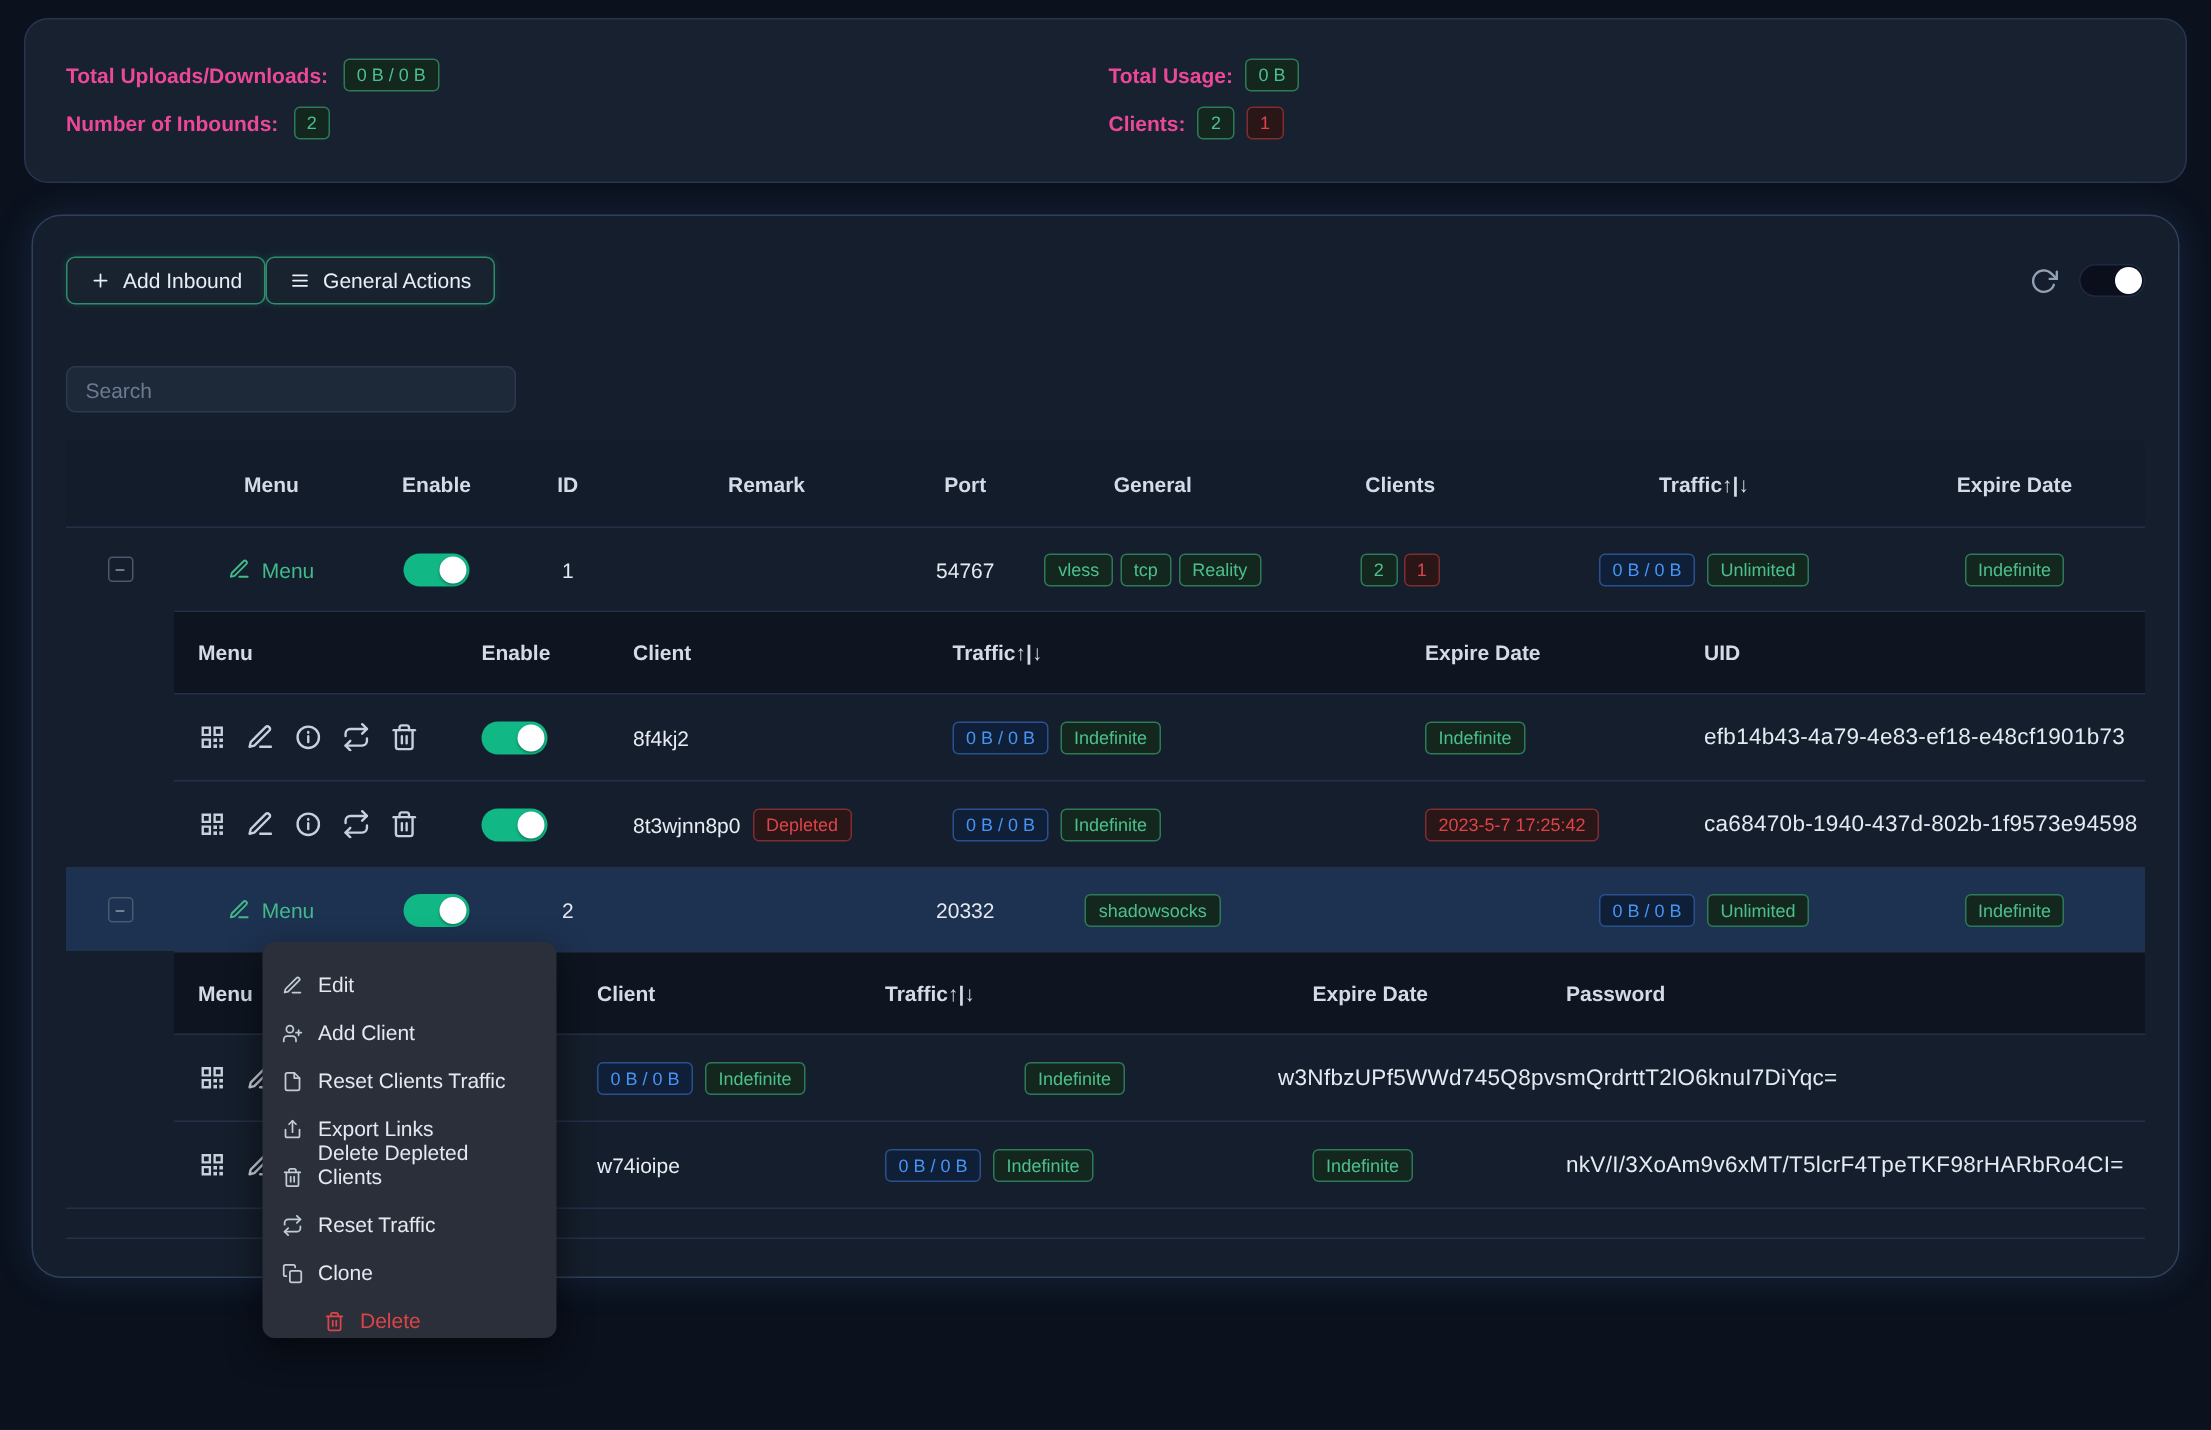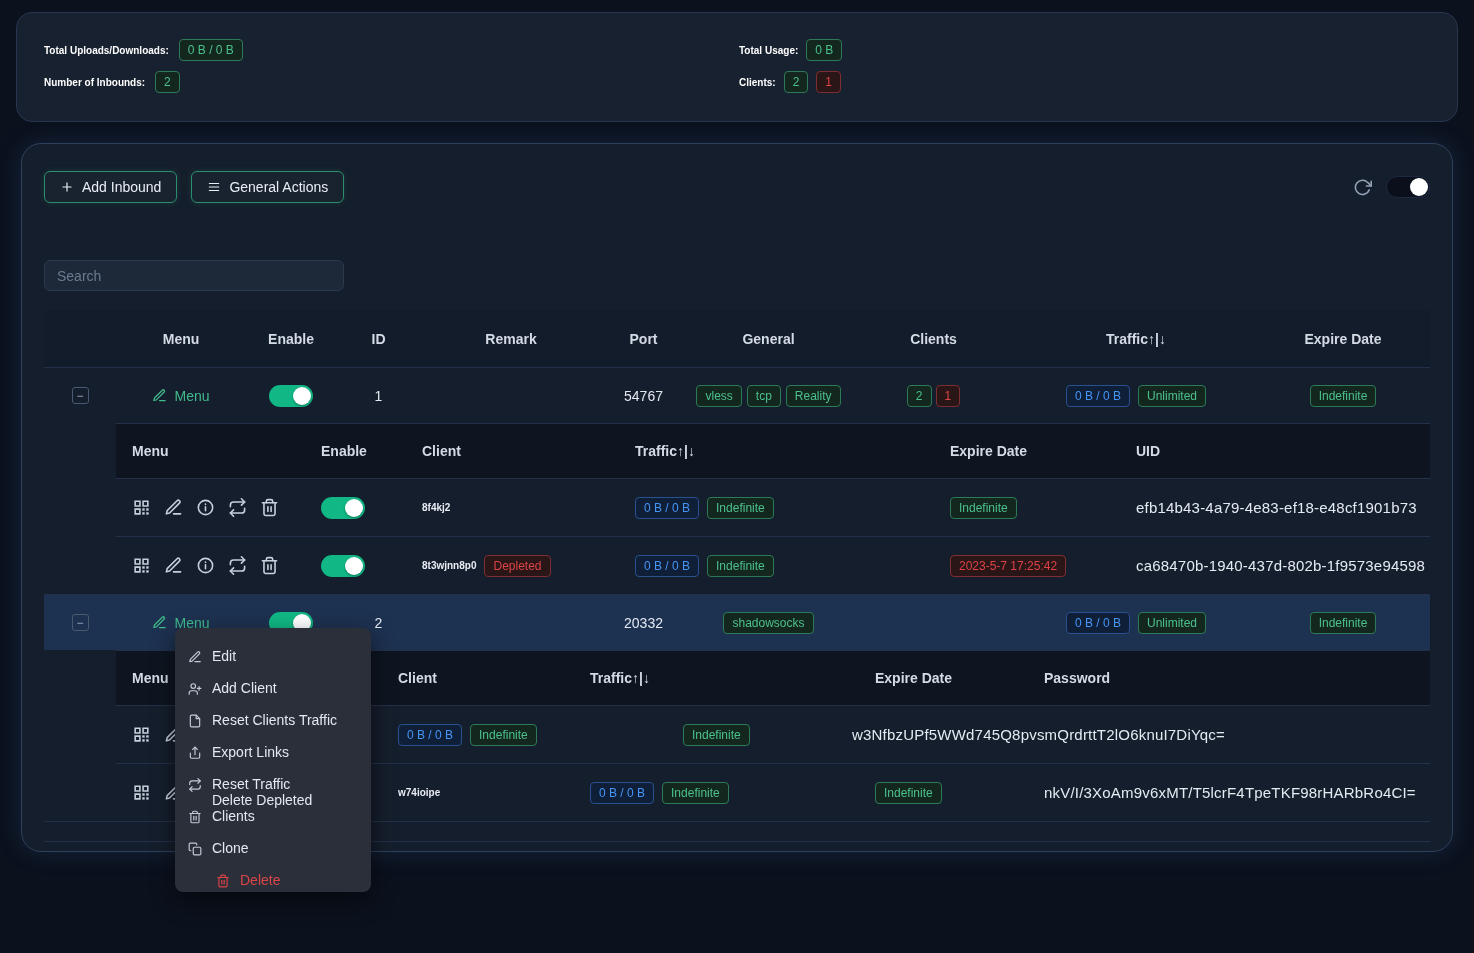--- a/index.html
+++ b/index.html
@@ -14,59 +14,59 @@
 
   
   .stats-card {
     margin:12px 16px 0; height:110px;
     background:#18212f; border:1px solid #283550; border-radius:16px;
     padding:21px 27px;
   }
   .stats-row { display:flex; align-items:center; height:32px; }
   .stats-left { width:695px; display:flex; align-items:center; gap:10px; }
   .stats-right { display:flex; align-items:center; gap:8px; }
-  .stat-label { color:#ffffff; font-size:10px; font-weight:700; white-space:nowrap; }
+  .stat-label { color:#ec4899; font-size:14px; font-weight:700; white-space:nowrap; }
 
   
   .tag {
     display:inline-flex; align-items:center; padding:1px 8px;
     border-radius:4px; font-size:12px; line-height:18px;
     border:1px solid; white-space:nowrap;
   }
   .tag-green { color:#4cc08c; border-color:#2d7a58; background:#13271e; }
   .tag-blue  { color:#4595f7; border-color:#29508f; background:#101f38; }
   .tag-red   { color:#dc4547; border-color:#7e2d30; background:#2a1517; }
 
   
   .main-card {
     position:relative; margin:21px 21px 0; height:709px;
     background:#151e2c; border:1px solid #2e405c; border-radius:20px;
     padding:27px 22px 0;
     box-shadow:0 0 26px rgba(86,140,230,0.16);
   }
-  .toolbar { display:flex; gap:14px; height:32px; }
+  .toolbar { display:flex; gap:0; height:32px; }
   .btn {
     display:inline-flex; align-items:center; gap:8px; height:32px; padding:0 15px;
     background:#18232f; border:1px solid #2e8d6d; border-radius:6px;
     color:#e9eef6; font-size:14px; cursor:pointer;
     box-shadow:0 0 6px rgba(45,180,130,0.18);
   }
   .toolbar-right { margin-left:auto; display:flex; align-items:center; gap:14px; }
   .refresh-btn { color:#93a1b4; width:19px; height:19px; cursor:pointer; }
   .switch {
     width:44px; height:22px; border-radius:11px; background:#0a0f1b;
     border:1px solid #1d2940; position:relative; cursor:pointer;
   }
   .switch::after {
     content:""; position:absolute; top:1px; right:1px; width:18px; height:18px;
     border-radius:50%; background:#fff;
   }
 
   .search-input {
-    margin-top:57px; display:block; width:300px; height:31px;
+    margin-top:41px; display:block; width:300px; height:31px;
     background:#1d2939; border:1px solid #2b394f; border-radius:6px;
     padding:0 12px; color:#dce3ec; font-size:14px; outline:none;
   }
   .search-input::placeholder { color:#6b7a92; }
 
   
   .table { margin-top:19px; }
   .t-row { display:flex; align-items:stretch; }
   .cell {
     display:flex; align-items:center; justify-content:center;
@@ -111,21 +111,21 @@
   .s-row { height:58px; border-top:1px solid #243049; }
 
   .s1-c1{width:189px} .s1-c2{width:101px} .s1-c3{width:213px}
   .s1-c4{width:315px} .s1-c5{width:186px} .s1-c6{flex:1}
 
   .s2-c1{width:174px} .s2-c2{width:92px} .s2-c3{width:192px}
   .s2-c4{width:285px} .s2-c5{width:169px} .s2-c6{flex:1}
 
   .icons { gap:13px; color:#c7d0dc; }
   .icon-btn { width:19px; height:19px; display:inline-flex; color:#c7d0dc; cursor:pointer; }
-  .client-name { color:#e8edf4; font-size:10px;font-weight:bold; }
+  .client-name { color:#e8edf4; font-size:14px; }
   .long-text { color:#e4eaf2; font-size:15px; letter-spacing:0.2px; }
 
   .t-footer { height:21px; border-top:1px solid #243049; border-bottom:1px solid #243049; }
 
   
   .context-menu {
     position:absolute; left:153px; top:484px; width:196px;
     background:#2a2f3a; border-radius:8px; padding:4px 0;
     box-shadow:0 8px 22px rgba(0,0,0,0.55); z-index:20;
   }
@@ -596,44 +596,44 @@
       <span class="icon i14">
           <svg>
             <use href="#sym-export"></use>
           </svg>
         </span>
       <span>Export Links</span>
     </div>
     <div class="cm-item">
       <span class="icon i14">
           <svg>
+            <use href="#sym-trash"></use>
+          </svg>
+        </span>
+      <span>Delete Depleted Clients</span>
+    </div>
+    <div class="cm-item">
+      <span class="icon i14">
+          <svg>
             <use href="#sym-repeat"></use>
           </svg>
         </span>
       <span>Reset Traffic</span>
     </div>
     <div class="cm-item">
       <span class="icon i14">
           <svg>
+            <use href="#sym-copy"></use>
+          </svg>
+        </span>
+      <span>Clone</span>
+    </div>
+    <div class="cm-item cm-danger">
+      <span class="icon i14">
+          <svg>
             <use href="#sym-trash"></use>
           </svg>
         </span>
-      <span>Delete Depleted Clients</span>
-    </div>
-    <div class="cm-item">
-      <span class="icon i14">
-          <svg>
-            <use href="#sym-copy"></use>
-          </svg>
-        </span>
-      <span>Clone</span>
-    </div>
-    <div class="cm-item cm-danger">
-      <span class="icon i14">
-          <svg>
-            <use href="#sym-trash"></use>
-          </svg>
-        </span>
       <span>Delete</span>
     </div>
   </div>
 
 </div>
 
 </body></html>

